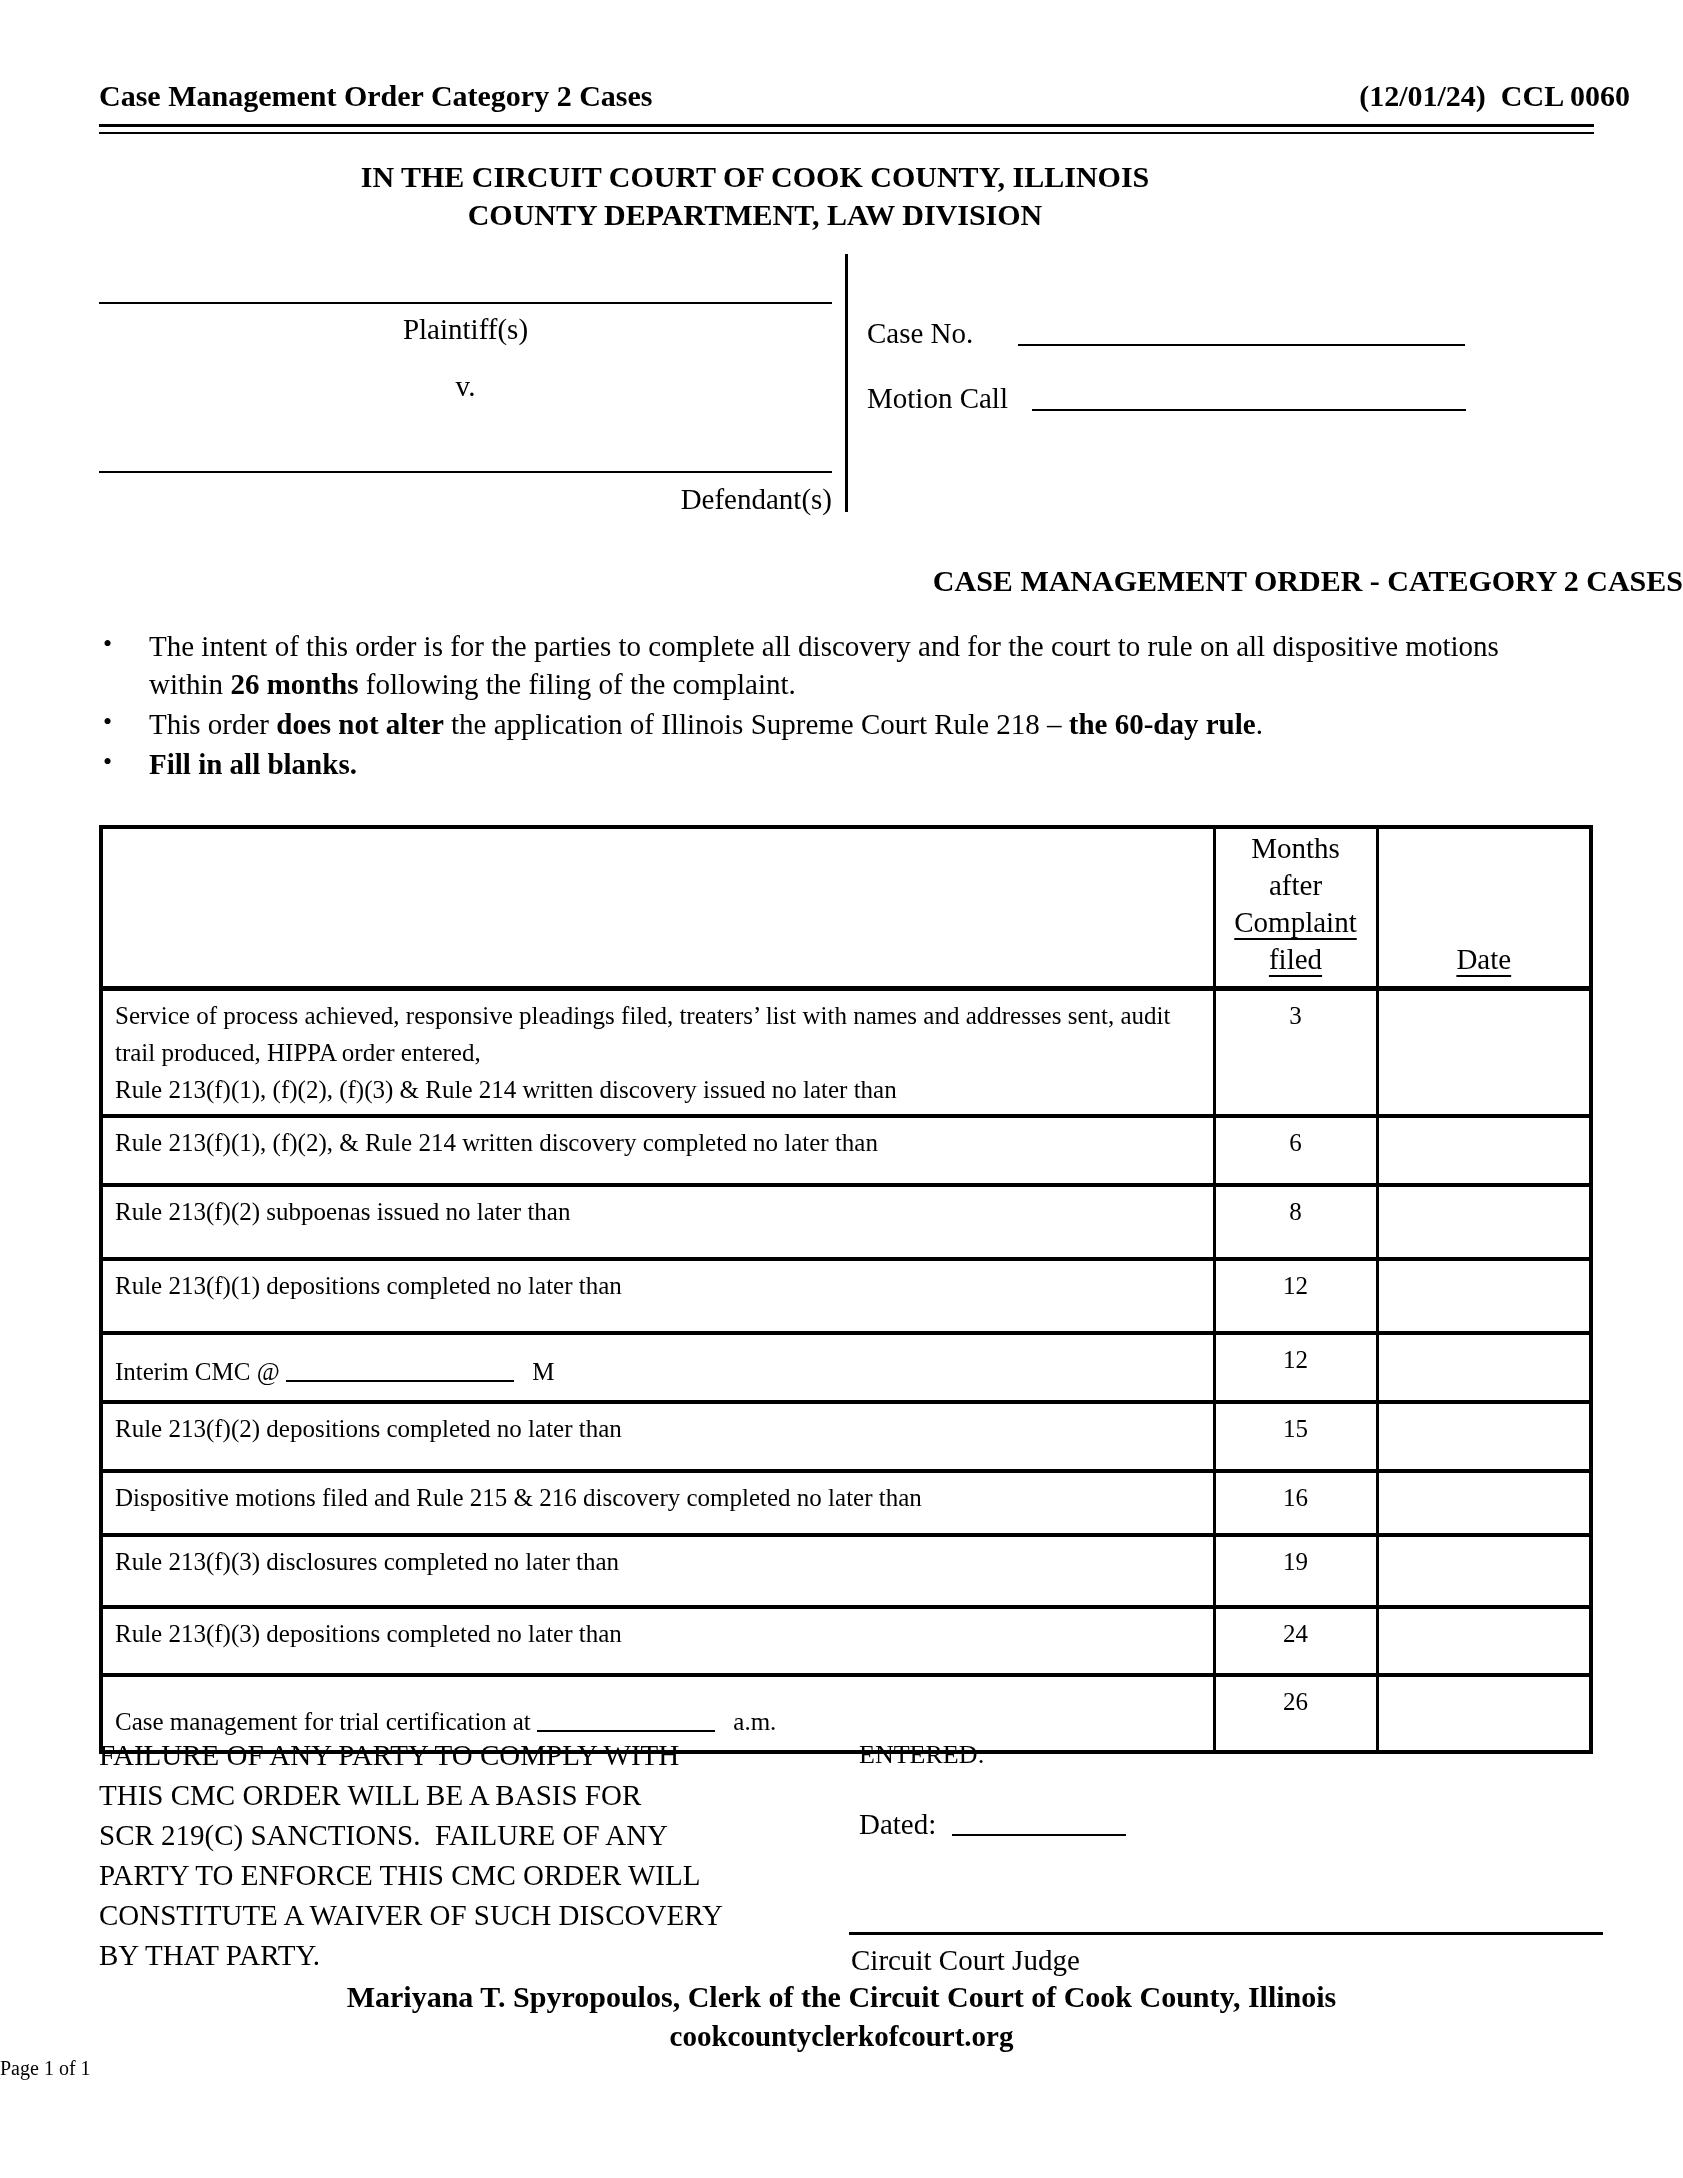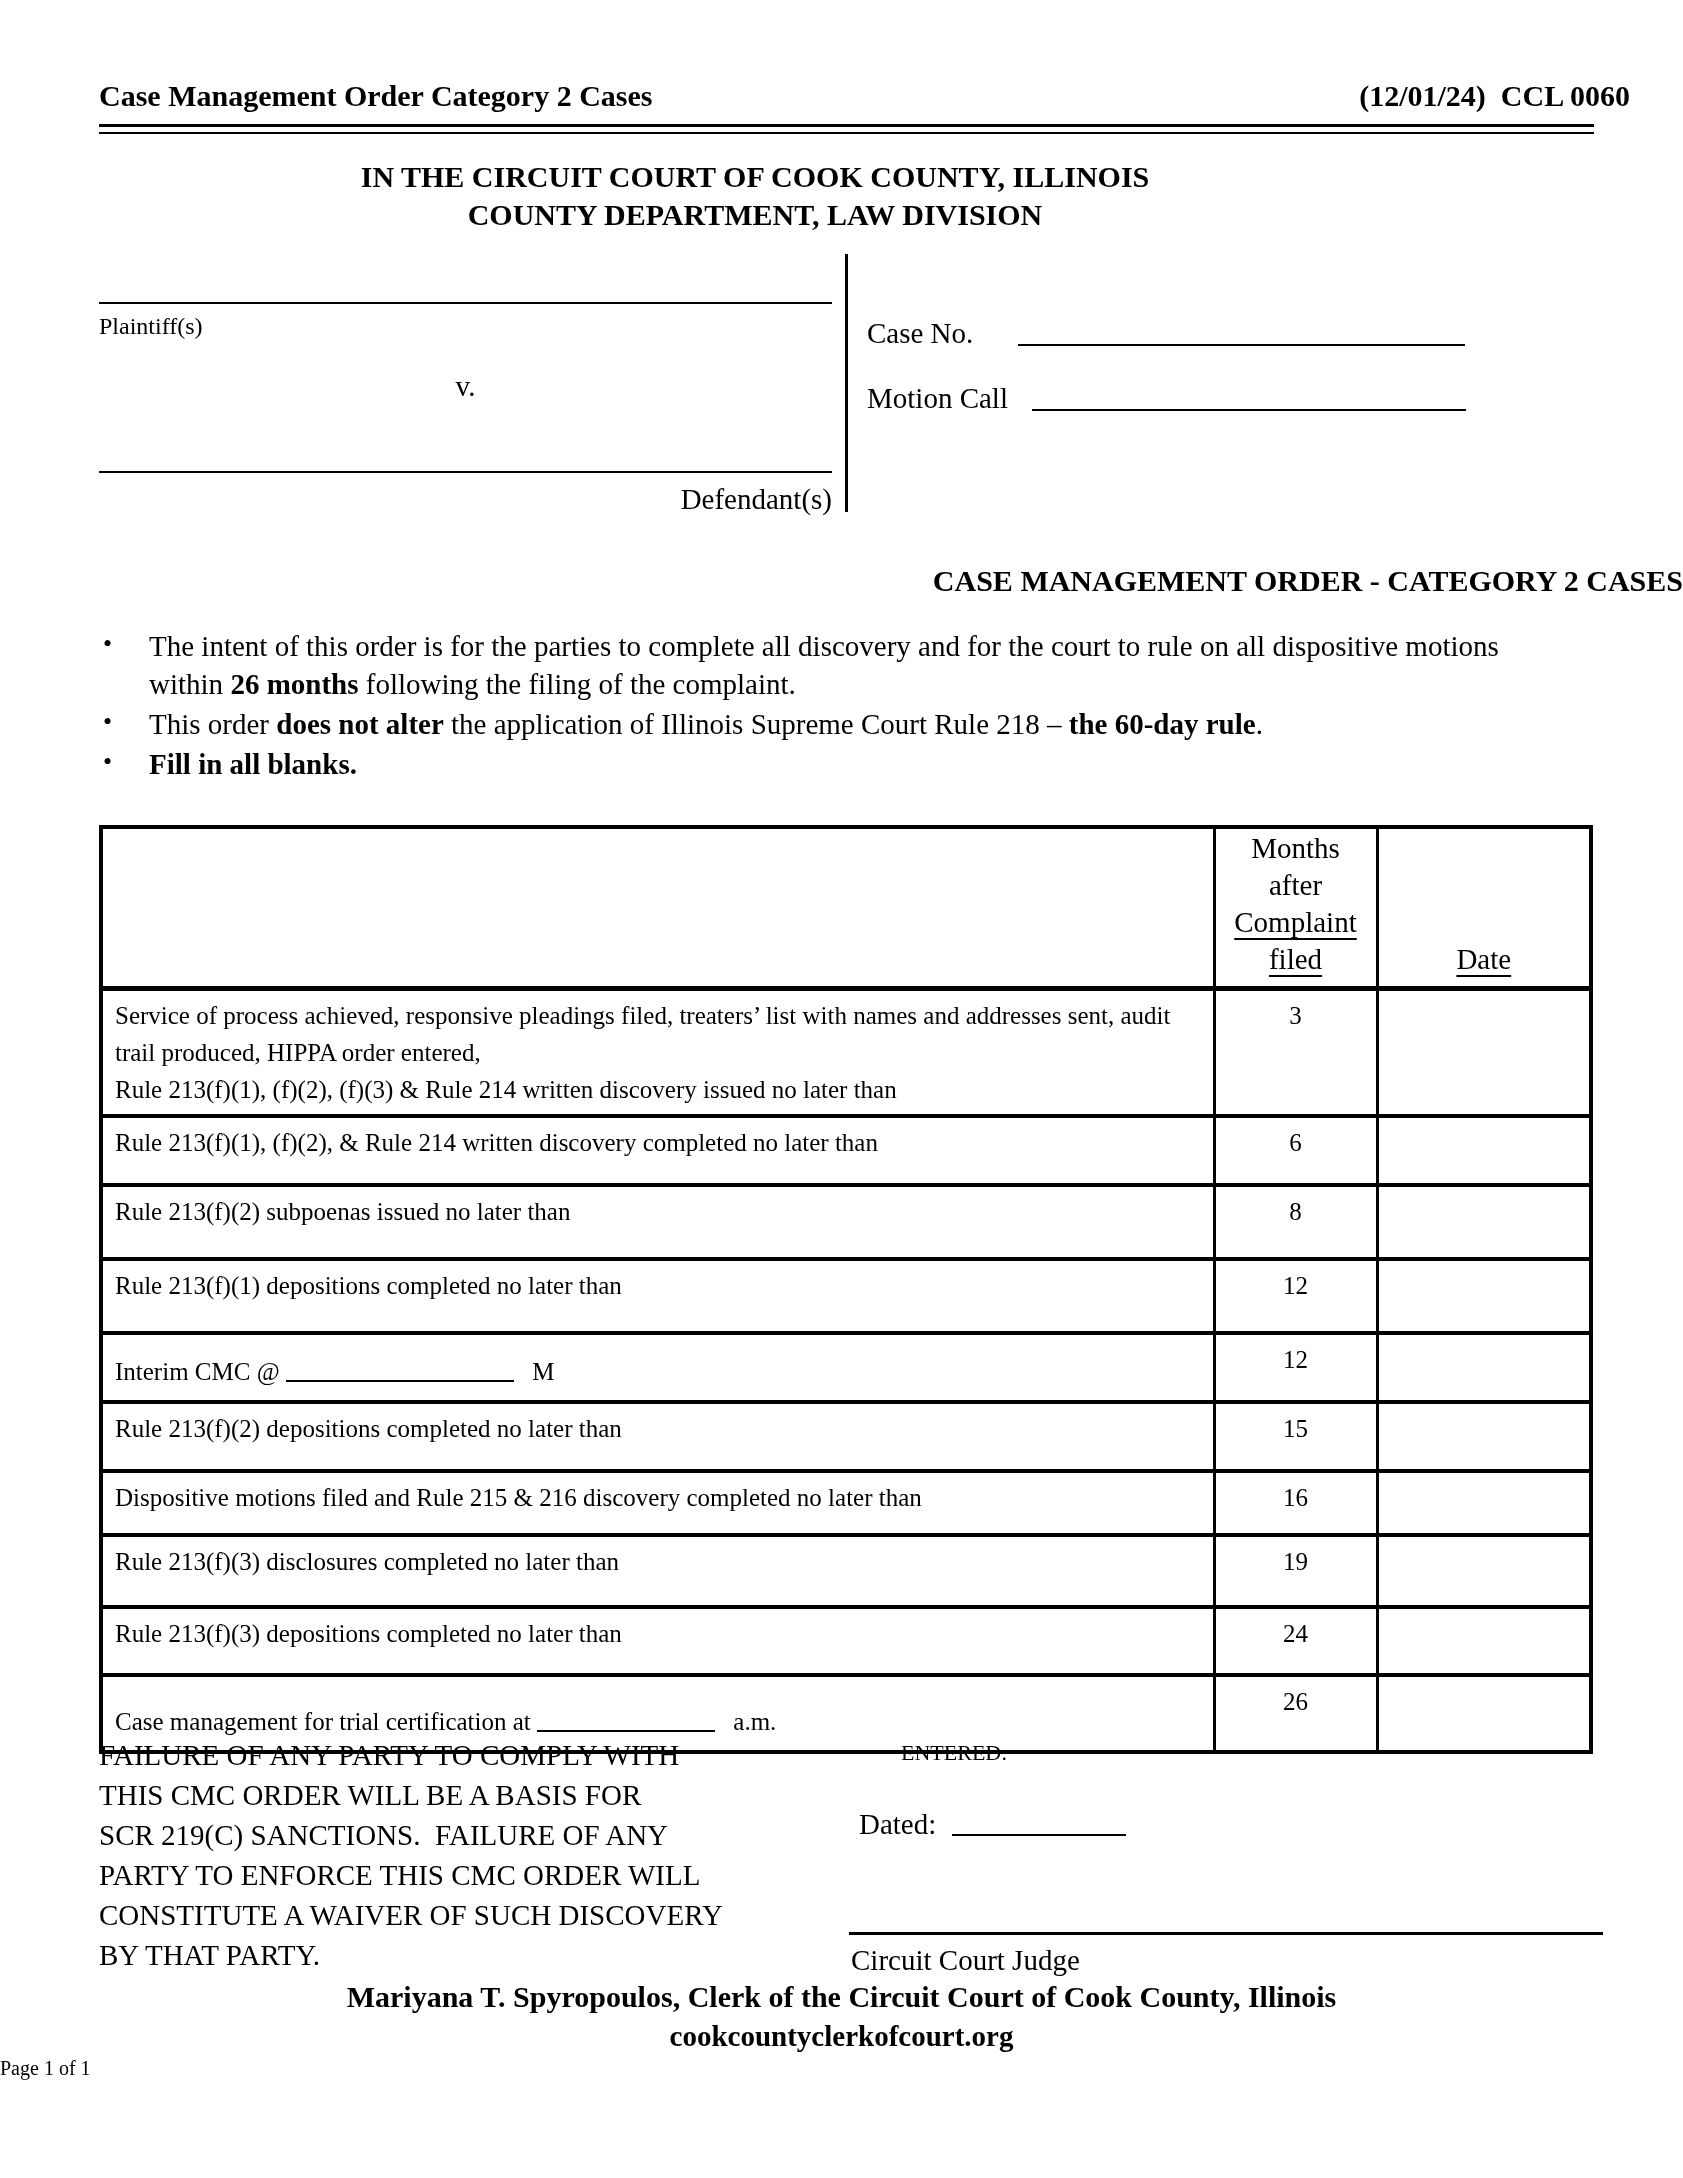--- a/index.html
+++ b/index.html
@@ -18,21 +18,21 @@
   .hdr-right{right:91px;top:79px;font-size:30px;font-weight:bold;white-space:pre;}
   .double-rule{left:99px;top:124px;width:1495px;height:5px;
     border-top:3px solid #000;border-bottom:2px solid #000;}
 
   .court-heading{left:0;top:158px;width:1510px;text-align:center;
     font-size:30px;font-weight:bold;line-height:38px;}
 
   
   .cap-underline{border-bottom:2px solid #000;height:0;}
   .plaintiff-line{left:99px;top:302px;width:733px;}
-  .plaintiff-label{left:99px;top:313px;width:733px;text-align:left;font-size:24px;}
+  .plaintiff-label{left:99px;top:313px;width:733px;text-align:center;font-size:29px;}
   .versus{left:99px;top:370px;width:733px;text-align:center;font-size:29px;}
   .defendant-line{left:99px;top:471px;width:733px;}
   .defendant-label{left:99px;top:483px;width:733px;text-align:right;font-size:29px;}
   .caption-divider{left:845px;top:254px;width:3px;height:258px;background:#000;}
   .caseno-label{left:867px;top:317px;font-size:29px;}
   .caseno-line{left:1018px;top:344px;width:447px;}
   .motion-label{left:867px;top:382px;font-size:29px;}
   .motion-line{left:1032px;top:409px;width:434px;}
 
   
@@ -56,21 +56,21 @@
     padding:6px 12px;}
   td.months{text-align:center;padding:6px 2px;}
   tr.bottom-row td.task{vertical-align:bottom;padding-bottom:10px;}
   .u{text-decoration:underline;text-underline-offset:6px;}
   .blank{display:inline-block;border-bottom:2px solid #000;height:26px;
     vertical-align:-2px;margin-right:12px;}
 
   
   .warning{left:99px;top:1735px;font-size:29px;line-height:40px;}
   .warning div{white-space:pre;}
-  .entered-label{left:901px;top:1740px;font-size:22px;}
+  .entered-label{left:859px;top:1740px;font-size:26px;}
   .dated-label{left:859px;top:1808px;font-size:29px;}
   .dated-line{left:952px;top:1834px;width:174px;}
   .judge-sig-line{left:849px;top:1932px;width:754px;border-bottom:3px solid #000;height:0;}
   .judge-label{left:851px;top:1944px;font-size:29px;}
   .clerk-line{left:0;top:1980px;width:1683px;text-align:center;font-size:30px;font-weight:bold;}
   .website{left:0;top:2020px;width:1683px;text-align:center;font-size:29px;font-weight:bold;}
   .page-num{left:0;top:2057px;width:1683px;font-size:20px;}
 </style>
 </head>
 <body>

